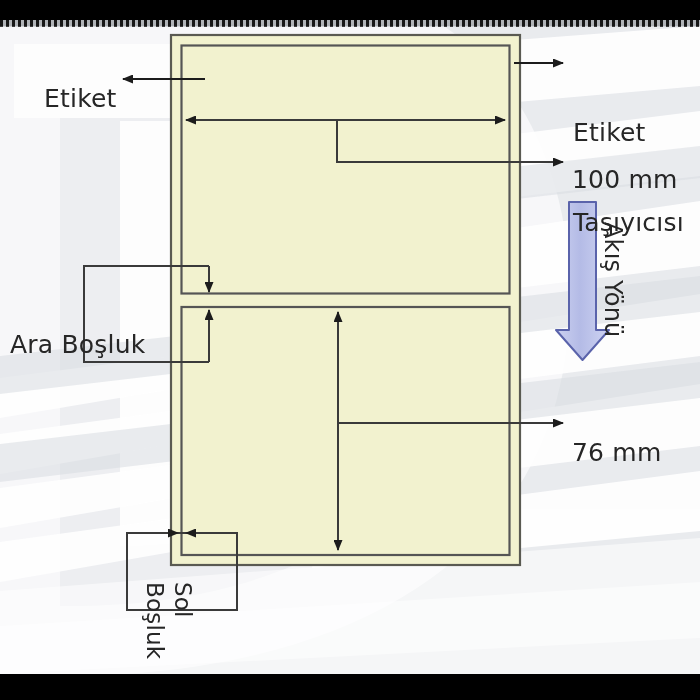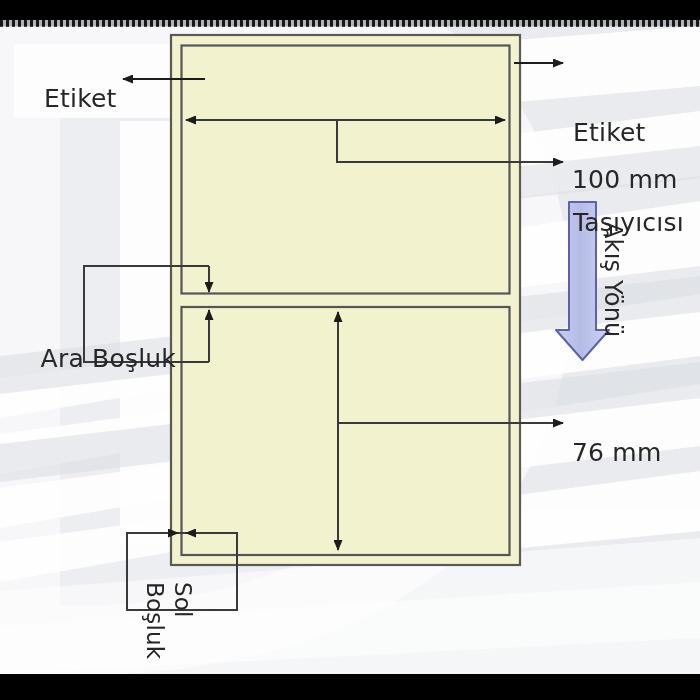--- a/index.html
+++ b/index.html
@@ -38,21 +38,21 @@
     color:#262626;
     font-size:25px;
     line-height:30px;
     white-space:pre;
     letter-spacing:.2px;
   }
   #lbl-etiket{left:42px;top:56px;background:#fdfdfd;padding:2px 6px 2px 2px;}
   #lbl-carrier{left:573px;top:32px;}
   #lbl-100{left:572px;top:139px;}
   #lbl-76{left:572px;top:412px;}
-  #lbl-ara{left:10px;top:258px;text-align:right;width:166px;}
+  #lbl-ara{left:10px;top:244px;text-align:left;width:166px;}
   .rot{
     transform-origin:0 0;
     transform:rotate(90deg);
   }
   #lbl-akis{left:628px;top:196px;font-size:24px;}
   #lbl-sol{left:198px;top:556px;font-size:23px;}
   #lbl-bosluk{left:170px;top:556px;font-size:23px;}
 </style>
 </head>
 <body>

